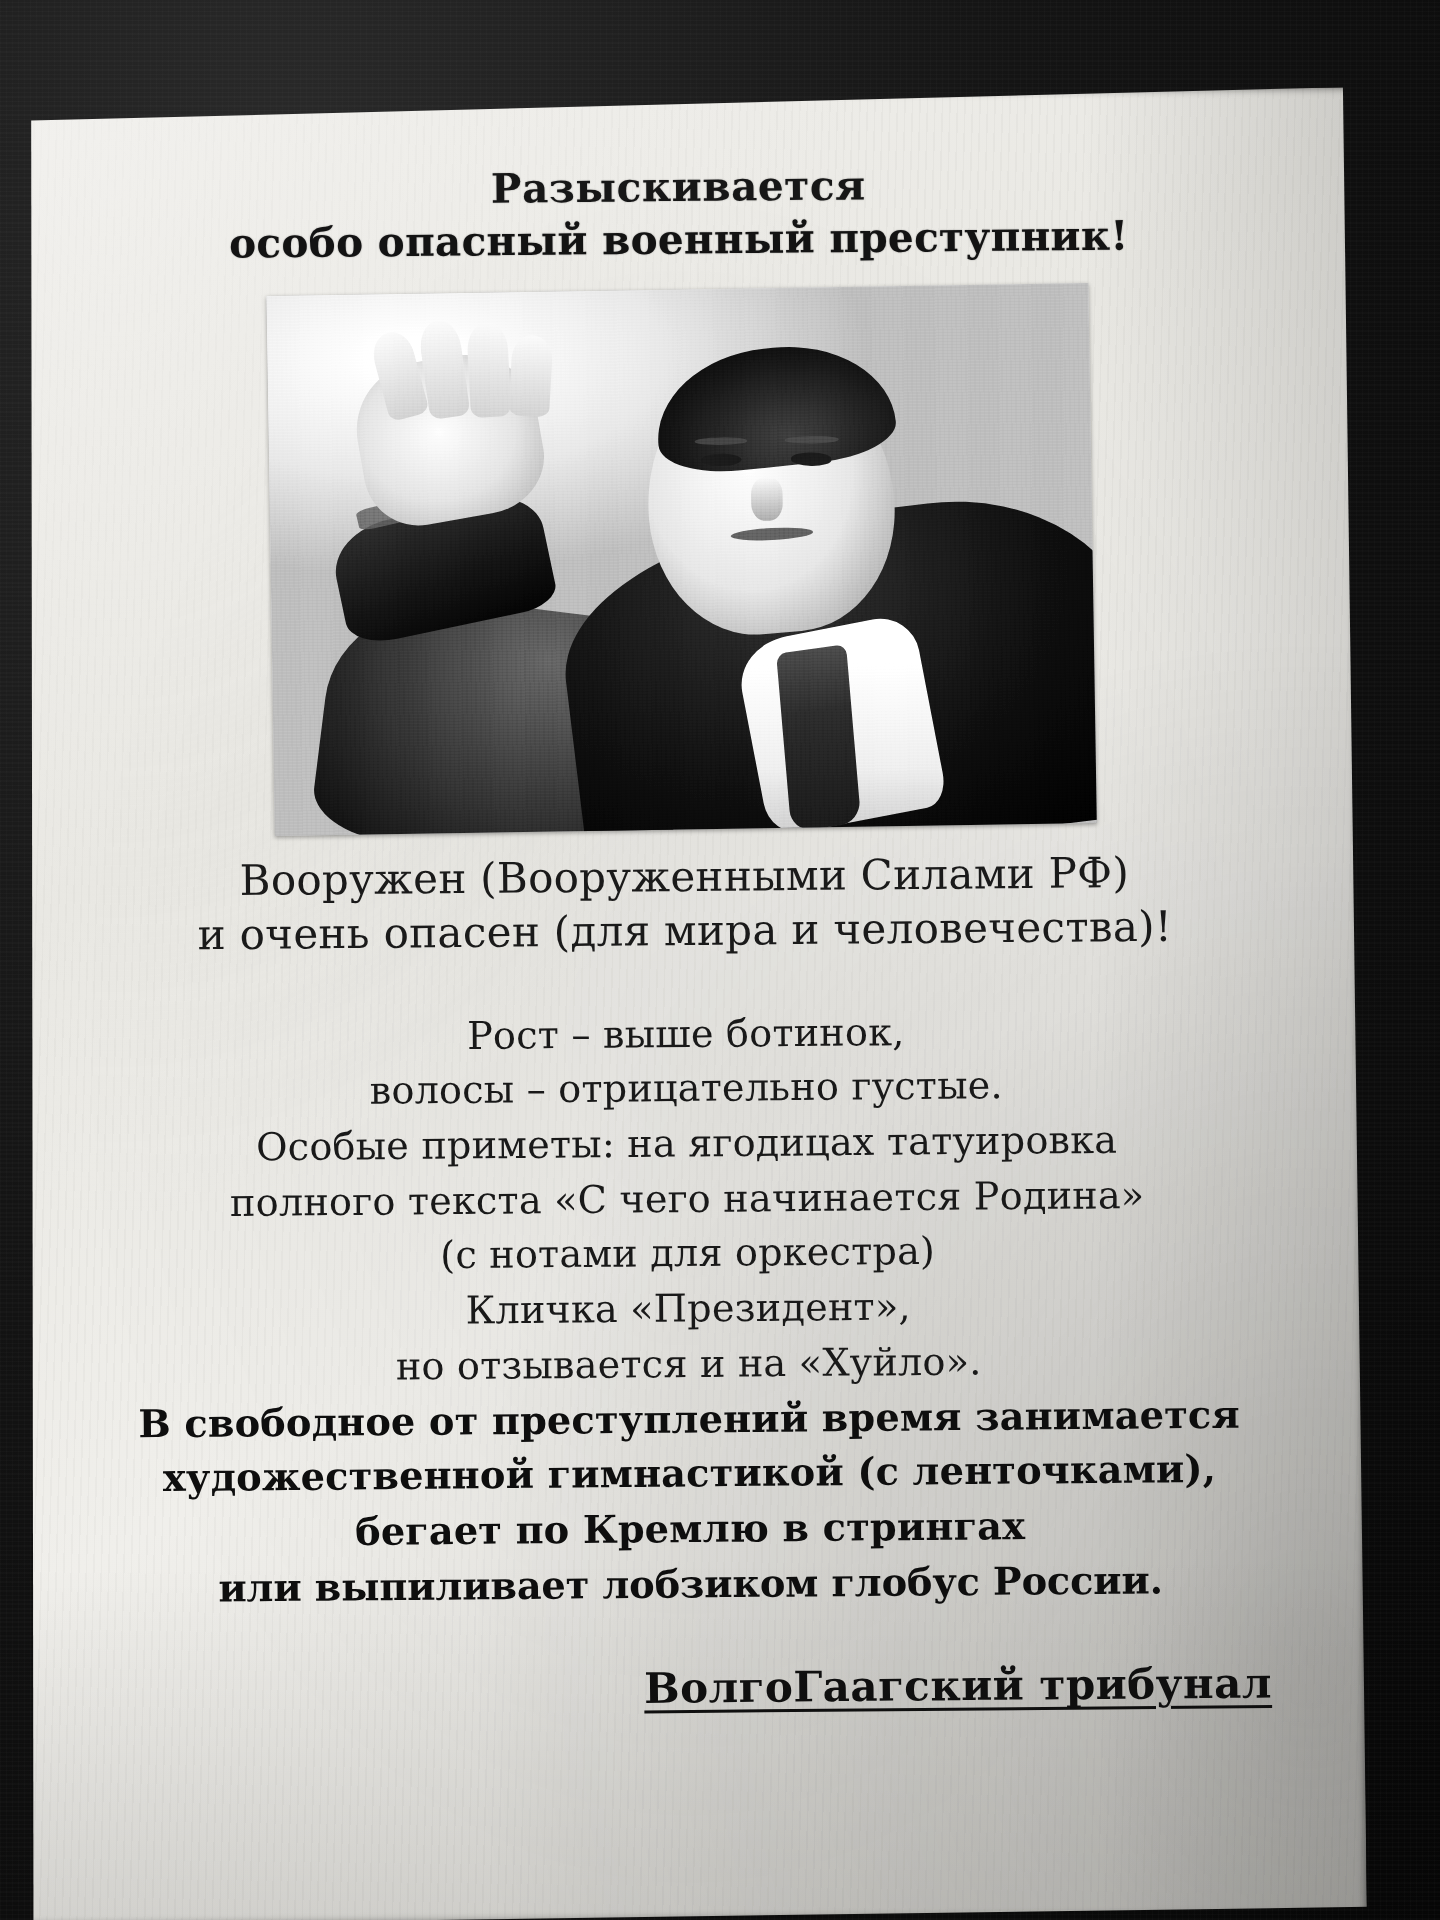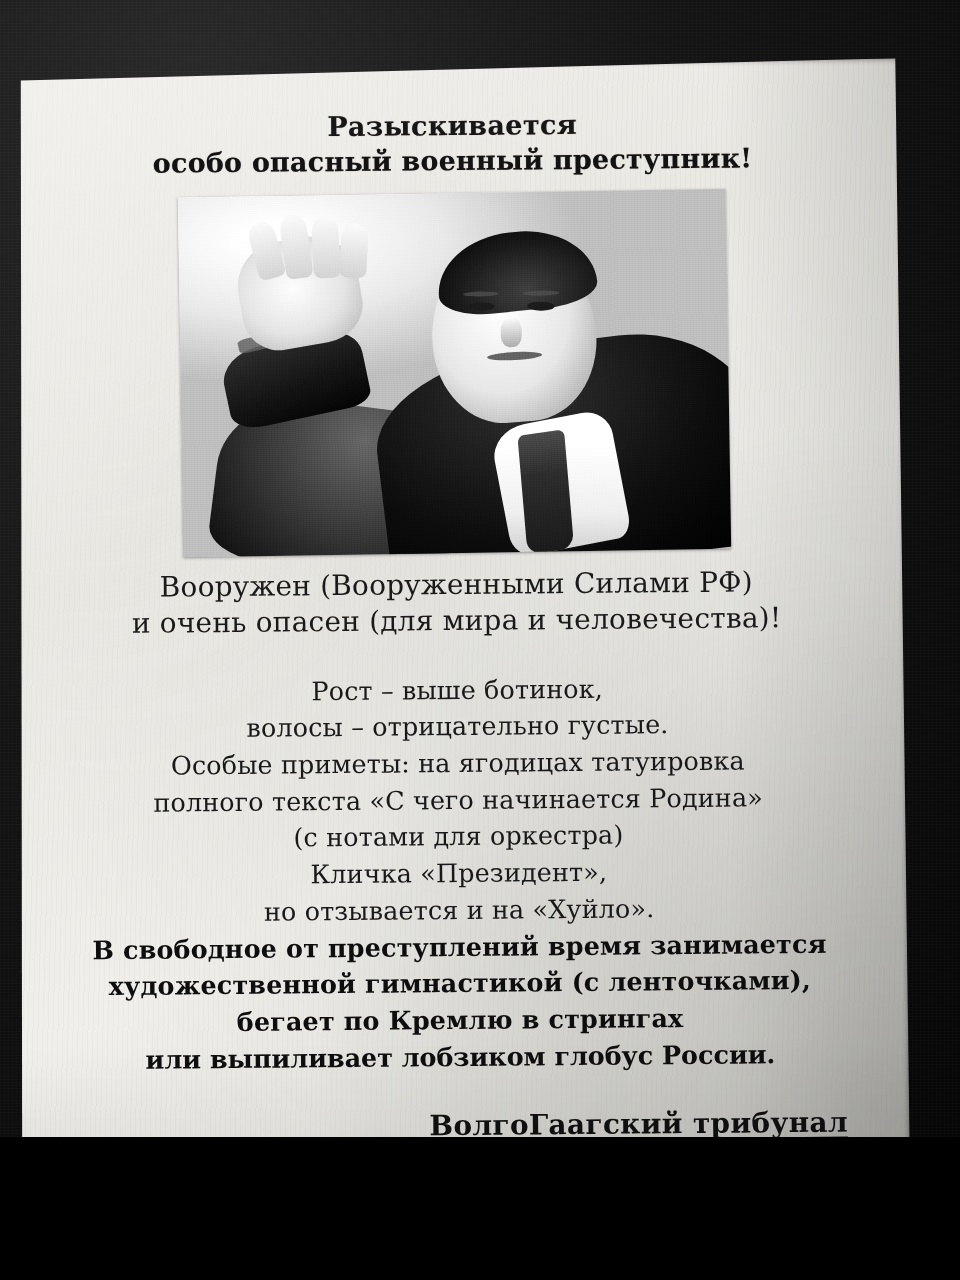--- a/index.html
+++ b/index.html
@@ -11,21 +11,21 @@
     width: 960px;
     height: 1280px;
     overflow: hidden;
     font-family: "Liberation Serif", serif;
   }
 
   
   #scene {
     position: relative;
     width: 960px;
-    height: 1137px;
+    height: 1280px;
     background:
       radial-gradient(ellipse at 20% 10%, #2a2a2a 0%, #141414 45%, #060606 100%),
       #0b0b0b;
     overflow: hidden;
   }
   
   #scene::before {
     content: "";
     position: absolute;
     inset: 0;

